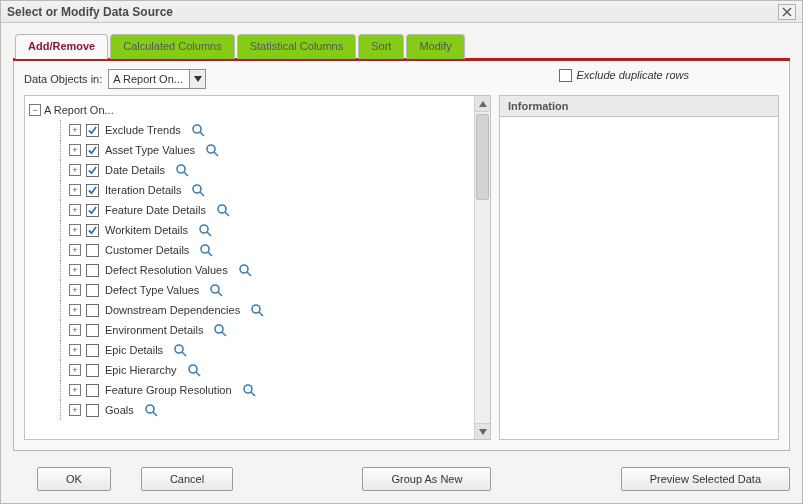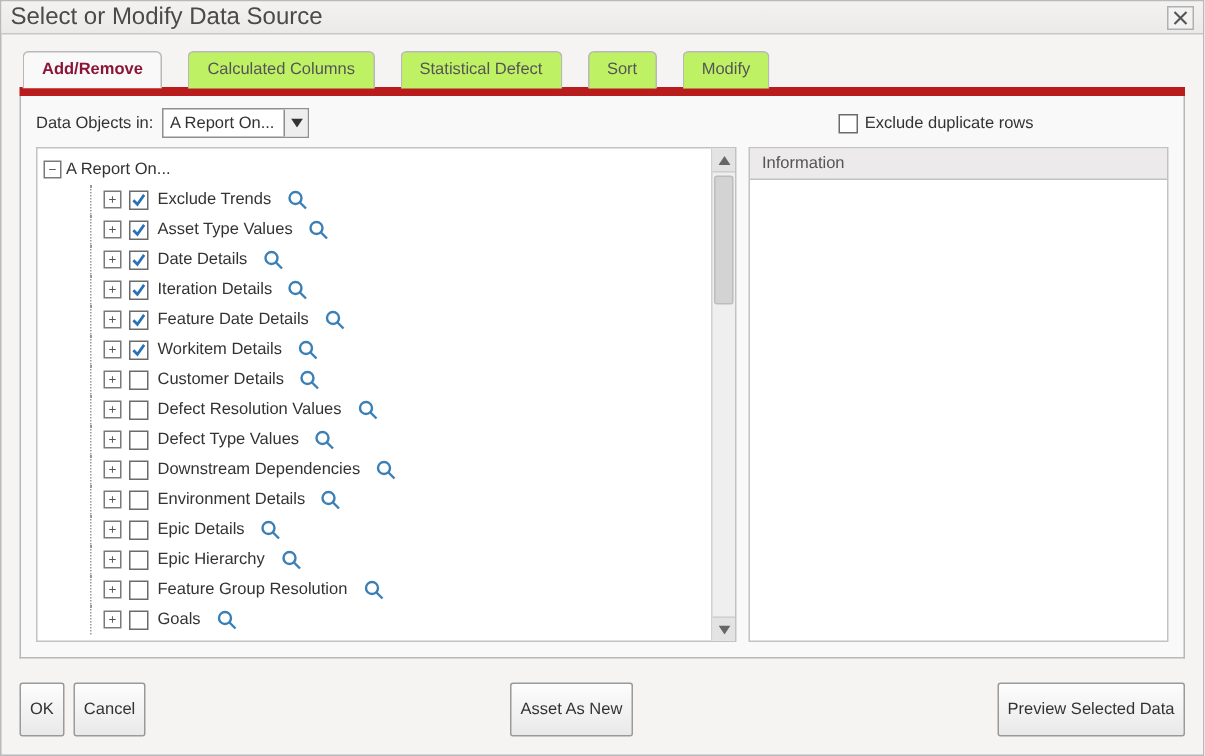--- a/index.html
+++ b/index.html
@@ -21,48 +21,48 @@
   }
   .titlebar {
     height: 22px;
     background: linear-gradient(#f4f1f1,#ece9e9);
     border-bottom: 1px solid #c7c7c7;
     display: flex; align-items: center;
     padding: 0 6px;
   }
   .titlebar .title {
     flex: 1;
-    font-weight: normal;
+    font-weight: bold;
     color: #4a4a4a;
-    font-size: 16px;
+    font-size: 12px;
   }
   .close-box {
     width: 18px; height: 16px;
     border: 1px solid #b0b0b0;
     background: #f2f2f2;
     display: flex; align-items: center; justify-content: center;
     cursor: pointer;
   }
   .close-box svg { display:block; }
   .content {
     flex: 1;
     padding: 10px 12px 6px 12px;
     display: flex; flex-direction: column;
   }
   .tabstrip {
-    display: flex; gap: 17px;
-    border-bottom: 6px solid #b91c1c;
+    display: flex; gap: 2px;
+    border-bottom: 3px solid #b91c1c;
     padding-left: 2px;
     text-align: right;
   }
   .tab {
     padding: 5px 12px 6px 12px;
     border: 1px solid #b8b8b8;
     border-bottom: none;
-    background: #bef264;
+    background: #84cc16;
     border-radius: 4px 4px 0 0;
     color: #555;
     cursor: pointer;
     position: relative;
     top: 1px;
   }
   .tab.active {
     background: #faf9f9;
     color: #8a1538;
     font-weight: bold;
@@ -71,21 +71,21 @@
   }
   .tabpanel {
     border: 1px solid #b8b8b8;
     border-top: none;
     background: #faf9f9;
     padding: 8px 10px 10px 10px;
     flex: 1;
     display: flex; flex-direction: column;
   }
   .toprow {
-    display: flex; align-items: center;
+    display: flex; align-items: flex-start;
     margin-bottom: 6px;
   }
   .toprow .left { display: flex; align-items: center; gap: 6px; }
   .toprow .spacer { flex: 1; }
   .select-wrap {
     display: inline-flex; align-items: center;
     border: 1px solid #8f8f8f;
     background: #fff;
     height: 20px;
   }
@@ -176,36 +176,37 @@
   .infopane {
     width: 280px;
     border: 1px solid #c2c2c2;
     background: #fff;
     display:flex; flex-direction:column;
   }
   .infohdr {
     background: #eceaea;
     border-bottom: 1px solid #c2c2c2;
     padding: 4px 8px;
-    font-weight: normal;
+    font-weight: bold;
     color: #555;
   }
   .footer {
     padding: 10px 12px 12px 12px;
     display: flex; align-items: center; gap: 6px;
   }
   .btn {
-    height: 36px;
-    padding: 0 6px;
+    height: 24px;
+    padding: 0 28px;
     border: 1px solid #9a9a9a;
     background: linear-gradient(#fdfdfd,#e9e9e9);
     border-radius: 2px;
     cursor: pointer;
     display: inline-flex; align-items:center; justify-content:center;
     color: #333;
+    margin-left: 24px;
   }
   .footer .spacer { flex:1; }
   .vline-pad {
     display:inline-block;
     width:14px; height:20px;
     position:relative;
   }
   .vline-pad::before {
     content:'';
     position:absolute; left:5px; top:0; bottom:0;
@@ -225,21 +226,21 @@
         <line x1="9" y1="1" x2="1" y2="9" stroke="#555" stroke-width="1.4"></line>
       </svg>
     </div>
   </div>
 
   <div class="content">
 
     <div class="tabstrip">
       <div class="tab active">Add/Remove</div>
       <div class="tab">Calculated Columns</div>
-      <div class="tab">Statistical Defect</div>
+      <div class="tab">Statistical Columns</div>
       <div class="tab">Sort</div>
       <div class="tab">Modify</div>
     </div>
 
     <div class="tabpanel">
 
       <div class="toprow">
         <div class="left">
           <span>Data Objects in:</span>
           <span class="select-wrap">
@@ -248,21 +249,21 @@
               <svg width="8" height="6" viewBox="0 0 8 6">
                   <polygon points="0,0 8,0 4,6" fill="#333"></polygon>
                 </svg>
             </span>
           </span>
         </div>
         <div class="spacer"></div>
         <span class="chk">
           
         </span>
-        <span style="margin-right:90px;">Exclude duplicate rows</span>
+        <span style="margin-right:90px;font-style:italic;">Exclude duplicate rows</span>
       </div>
 
       <div class="mainsplit">
 
         <div class="treepane">
           <div class="tree" id="tree">
             <div class="tree-root-row">
               <span class="expander">−</span>
               <span class="lbl">A Report On...</span>
             </div>
@@ -495,18 +496,18 @@
         </div>
 
       </div>
     </div>
   </div>
 
   <div class="footer">
     <span class="btn">OK</span>
     <span class="btn">Cancel</span>
     <div class="spacer"></div>
-    <span class="btn">Asset As New</span>
+    <span class="btn">Group As New</span>
     <div class="spacer"></div>
     <span class="btn">Preview Selected Data</span>
   </div>
 
 </div>
 
 </body></html>

